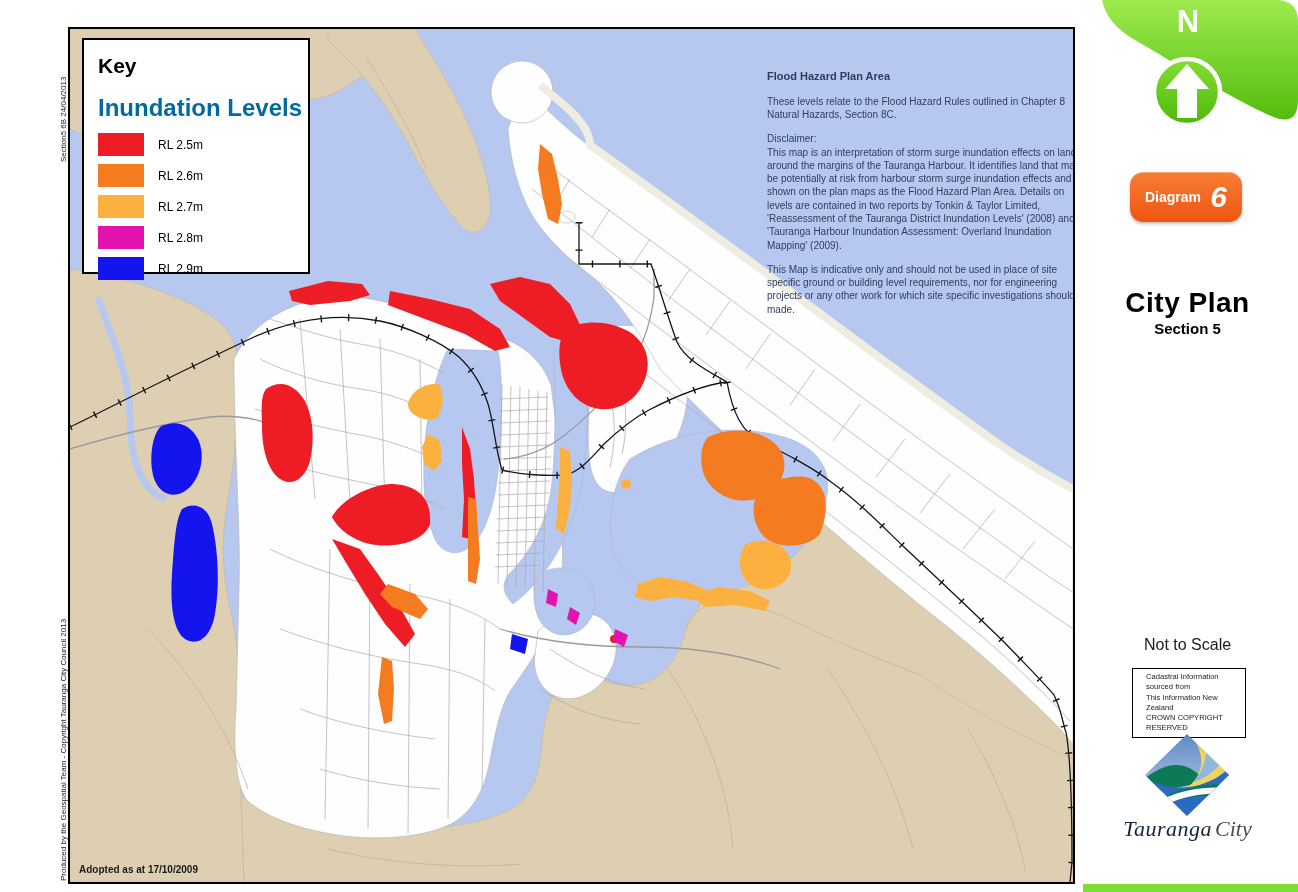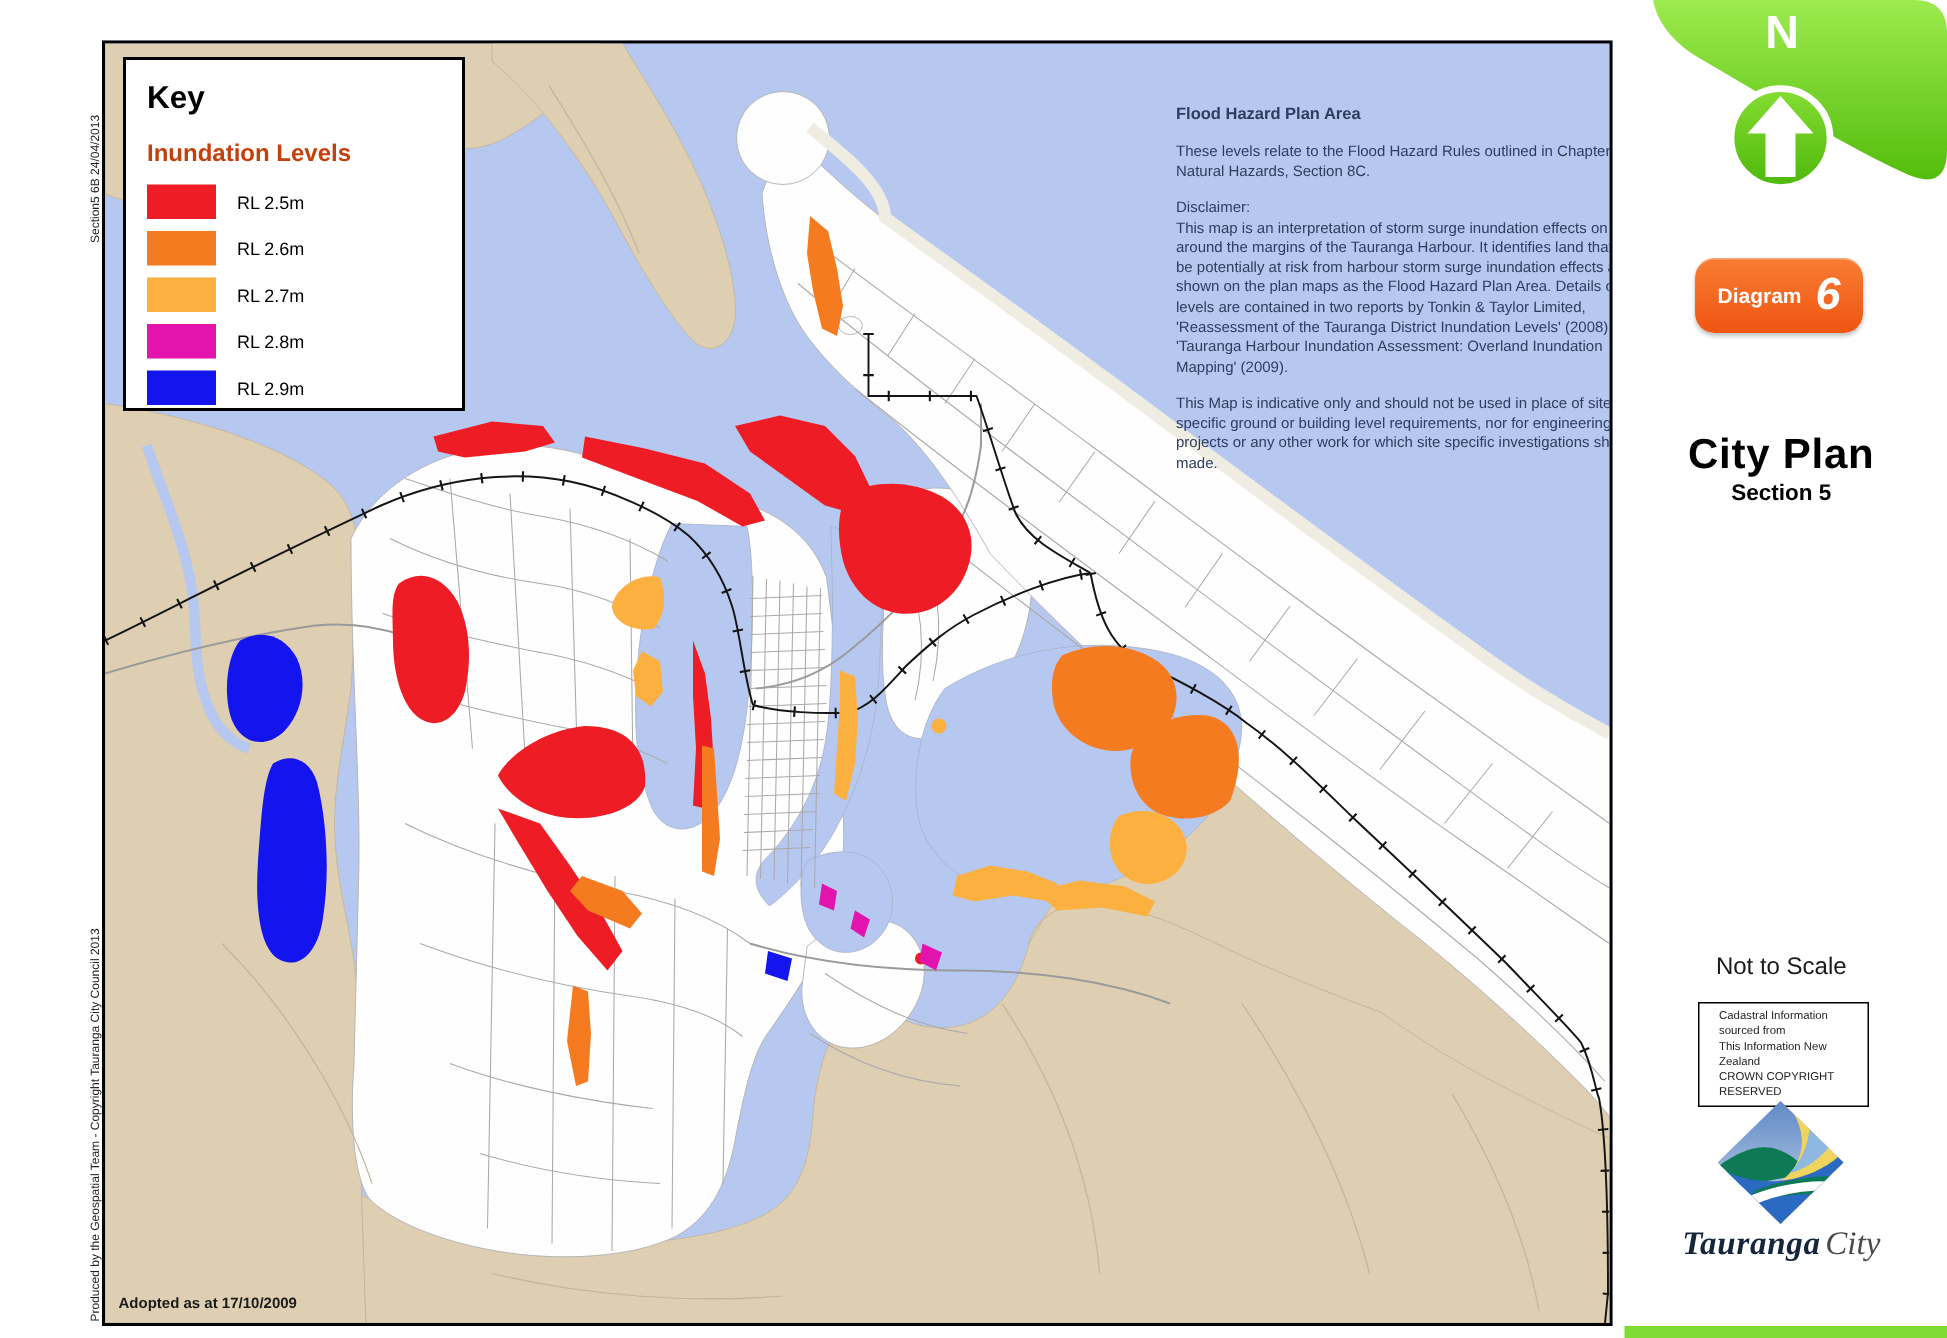--- a/index.html
+++ b/index.html
@@ -14,27 +14,27 @@
     border:2px solid #000;box-sizing:border-box;background:#b7c8f0;overflow:hidden;
   }
   .map-panel svg.basemap{position:absolute;left:0;top:0;}
   
   .key-box{
     position:absolute;left:12px;top:9px;width:228px;height:236px;
     background:#fff;border:2px solid #000;box-sizing:border-box;z-index:5;
     padding:12px 0 0 14px;
   }
   .key-title{font-size:21px;font-weight:bold;color:#000;margin:2px 0 16px 0;}
-  .key-sub{font-size:16px;font-weight:bold;color:#c2410c;margin:0 0 11px 0;}
+  .key-sub{font-size:24px;font-weight:bold;color:#0369a1;margin:0 0 11px 0;}
   .key-row{display:flex;align-items:center;margin-bottom:8px;}
   .key-swatch{width:46px;height:23px;margin-right:14px;}
   .key-label{font-size:12px;color:#000;}
   
   .notes{
-    position:absolute;left:714px;top:40px;width:324px;z-index:4;
+    position:absolute;left:697px;top:40px;width:324px;z-index:4;
     color:#2e3c5e;font-size:10px;line-height:1.33;
   }
   .notes .heading{font-size:11px;font-weight:bold;margin-bottom:11px;}
   .notes p{margin:0 0 11px 0;}
   .notes .nogap{margin-bottom:0;}
   .adopted{position:absolute;left:9px;bottom:7px;font-size:10px;font-weight:600;color:#1a1a1a;z-index:4;}
   
   .vtext{
     position:absolute;font-size:8px;color:#222;white-space:nowrap;
     transform:rotate(-90deg);transform-origin:0 0;z-index:6;
@@ -61,21 +61,21 @@
   .notscale{position:absolute;left:1077px;top:636px;width:221px;text-align:center;font-size:16px;color:#1a1a1a;}
   .cadastral{
     position:absolute;left:1132px;top:668px;width:114px;border:1px solid #000;
     padding:3px 13px;box-sizing:border-box;font-size:7.6px;line-height:1.35;color:#222;
   }
   .logo-svg{position:absolute;left:1139px;top:732px;}
   .logo-text{
     position:absolute;left:1077px;top:816px;width:221px;text-align:center;
     font-family:"Liberation Serif",serif;font-style:italic;font-size:22px;
   }
-  .logo-text .lname{font-weight:bold;color:#14253c;letter-spacing:.5px;}
+  .logo-text .lname{font-weight:normal;color:#14253c;letter-spacing:.5px;}
   .logo-text .lsuffix{font-weight:normal;color:#4a4a4a;margin-left:3px;}
   .green-strip{position:absolute;left:1083px;top:884px;width:215px;height:8px;background:#7edc33;}
   
   .rd{stroke:#a9a9a9;stroke-width:.7;fill:none;}
   .rd2{stroke:#9a9a9a;stroke-width:1.3;fill:none;}
   .rt{stroke:#c0b499;stroke-width:.8;fill:none;}
   .rail{stroke:#151515;stroke-width:1.3;fill:none;}
   .ticks{stroke:#151515;stroke-width:7;fill:none;stroke-dasharray:1.4 26;}
   .z-red{fill:#ee1c24;}
   .z-org{fill:#f47b20;}

